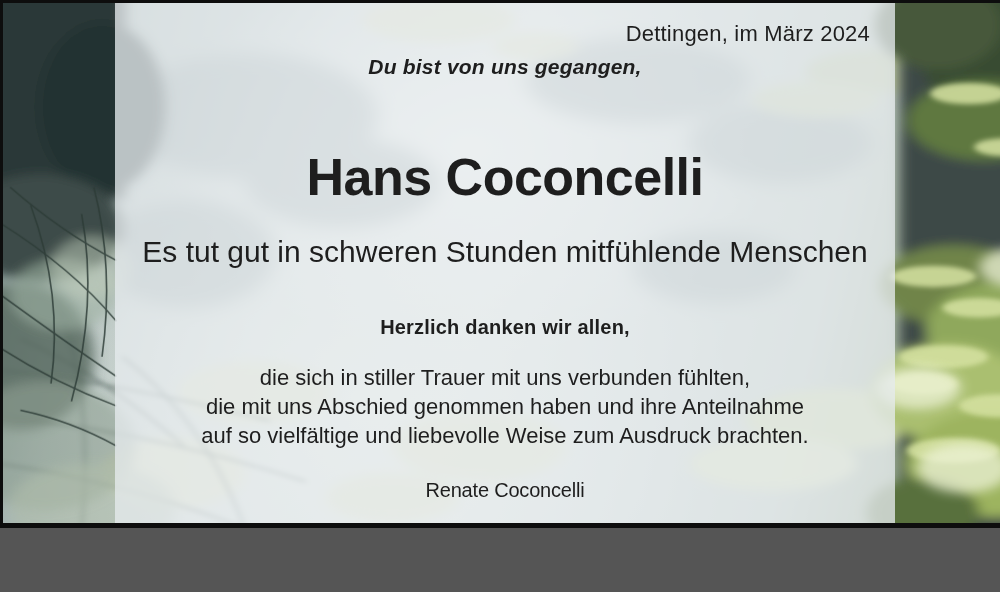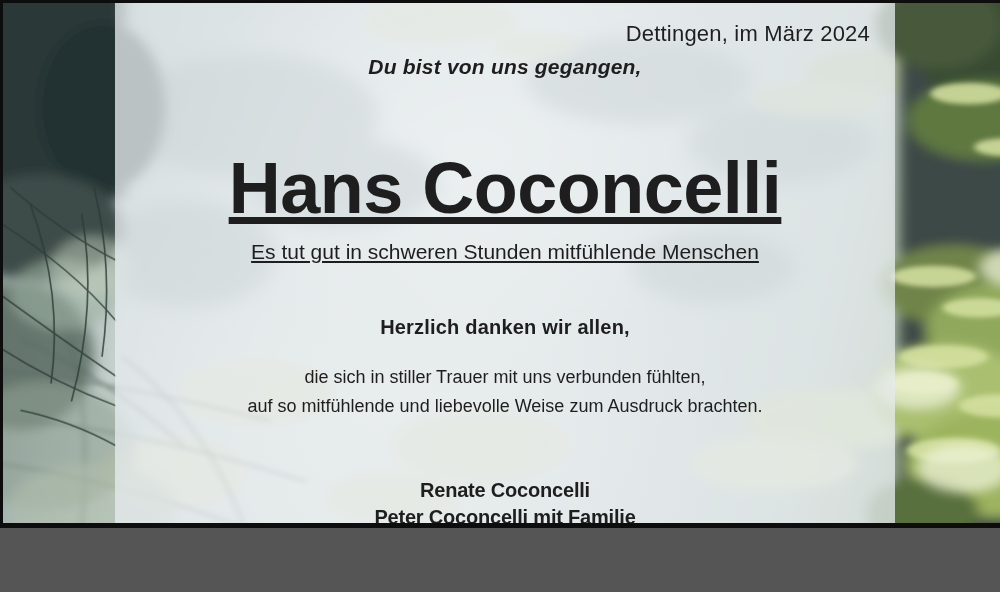--- a/index.html
+++ b/index.html
@@ -40,33 +40,33 @@
   .line{position:absolute;left:115px;width:780px;text-align:center;}
   .dateline{
     top:21px;text-align:right;padding-right:25px;box-sizing:border-box;
     font-size:22px;letter-spacing:0.2px;
   }
   .epigraph{
     top:52px;font-size:21px;font-weight:bold;font-style:italic;
     line-height:30px;letter-spacing:0.2px;
   }
   .deceased{
-    top:147px;font-size:72px;font-weight:bold;letter-spacing:-0.5px;text-decoration:underline;
+    top:147px;font-size:52px;font-weight:bold;letter-spacing:-0.5px;
   }
   .intro{
-    top:237px;font-size:21px;line-height:30px;text-decoration:underline;
+    top:237px;font-size:30px;line-height:30px;
   }
   .thanks-heading{
     top:316px;font-size:20px;font-weight:bold;letter-spacing:0.2px;
   }
   .thanks{
-    top:363px;font-size:18px;line-height:29px;text-align:center;
+    top:363px;font-size:22px;line-height:29px;text-align:center;
   }
   .mourners{
-    top:477px;font-size:20px;font-weight:bold;line-height:27px;letter-spacing:-0.2px;
+    top:477px;font-size:20px;font-weight:normal;line-height:27px;letter-spacing:-0.2px;
   }
 </style>
 </head>
 <body>
 
 <div class="frame">
 
   <div class="photo">
     <svg viewBox="0 0 1000 592" preserveAspectRatio="none">
       <defs>
@@ -178,24 +178,24 @@
     <div class="line deceased">Hans Coconcelli</div>
 
     <div class="line intro">
       <div>Es tut gut in schweren Stunden mitfühlende Menschen</div>
     </div>
 
     <div class="line thanks-heading">Herzlich danken wir allen,</div>
 
     <div class="line thanks">
       <div>die sich in stiller Trauer mit uns verbunden fühlten,</div>
-      <div>auf so mitfühlende und liebevolle Weise zum Ausdruck brachten.</div>
+      <div>die mit uns Abschied genommen haben und ihre Anteilnahme</div>
+      <div>auf so vielfältige und liebevolle Weise zum Ausdruck brachten.</div>
     </div>
 
     <div class="line mourners">
       <div>Renate Coconcelli</div>
-      <div>Peter Coconcelli mit Familie</div>
     </div>
 
   </div>
 
   <div class="print-frame"></div>
 </div>
 
 </body></html>

